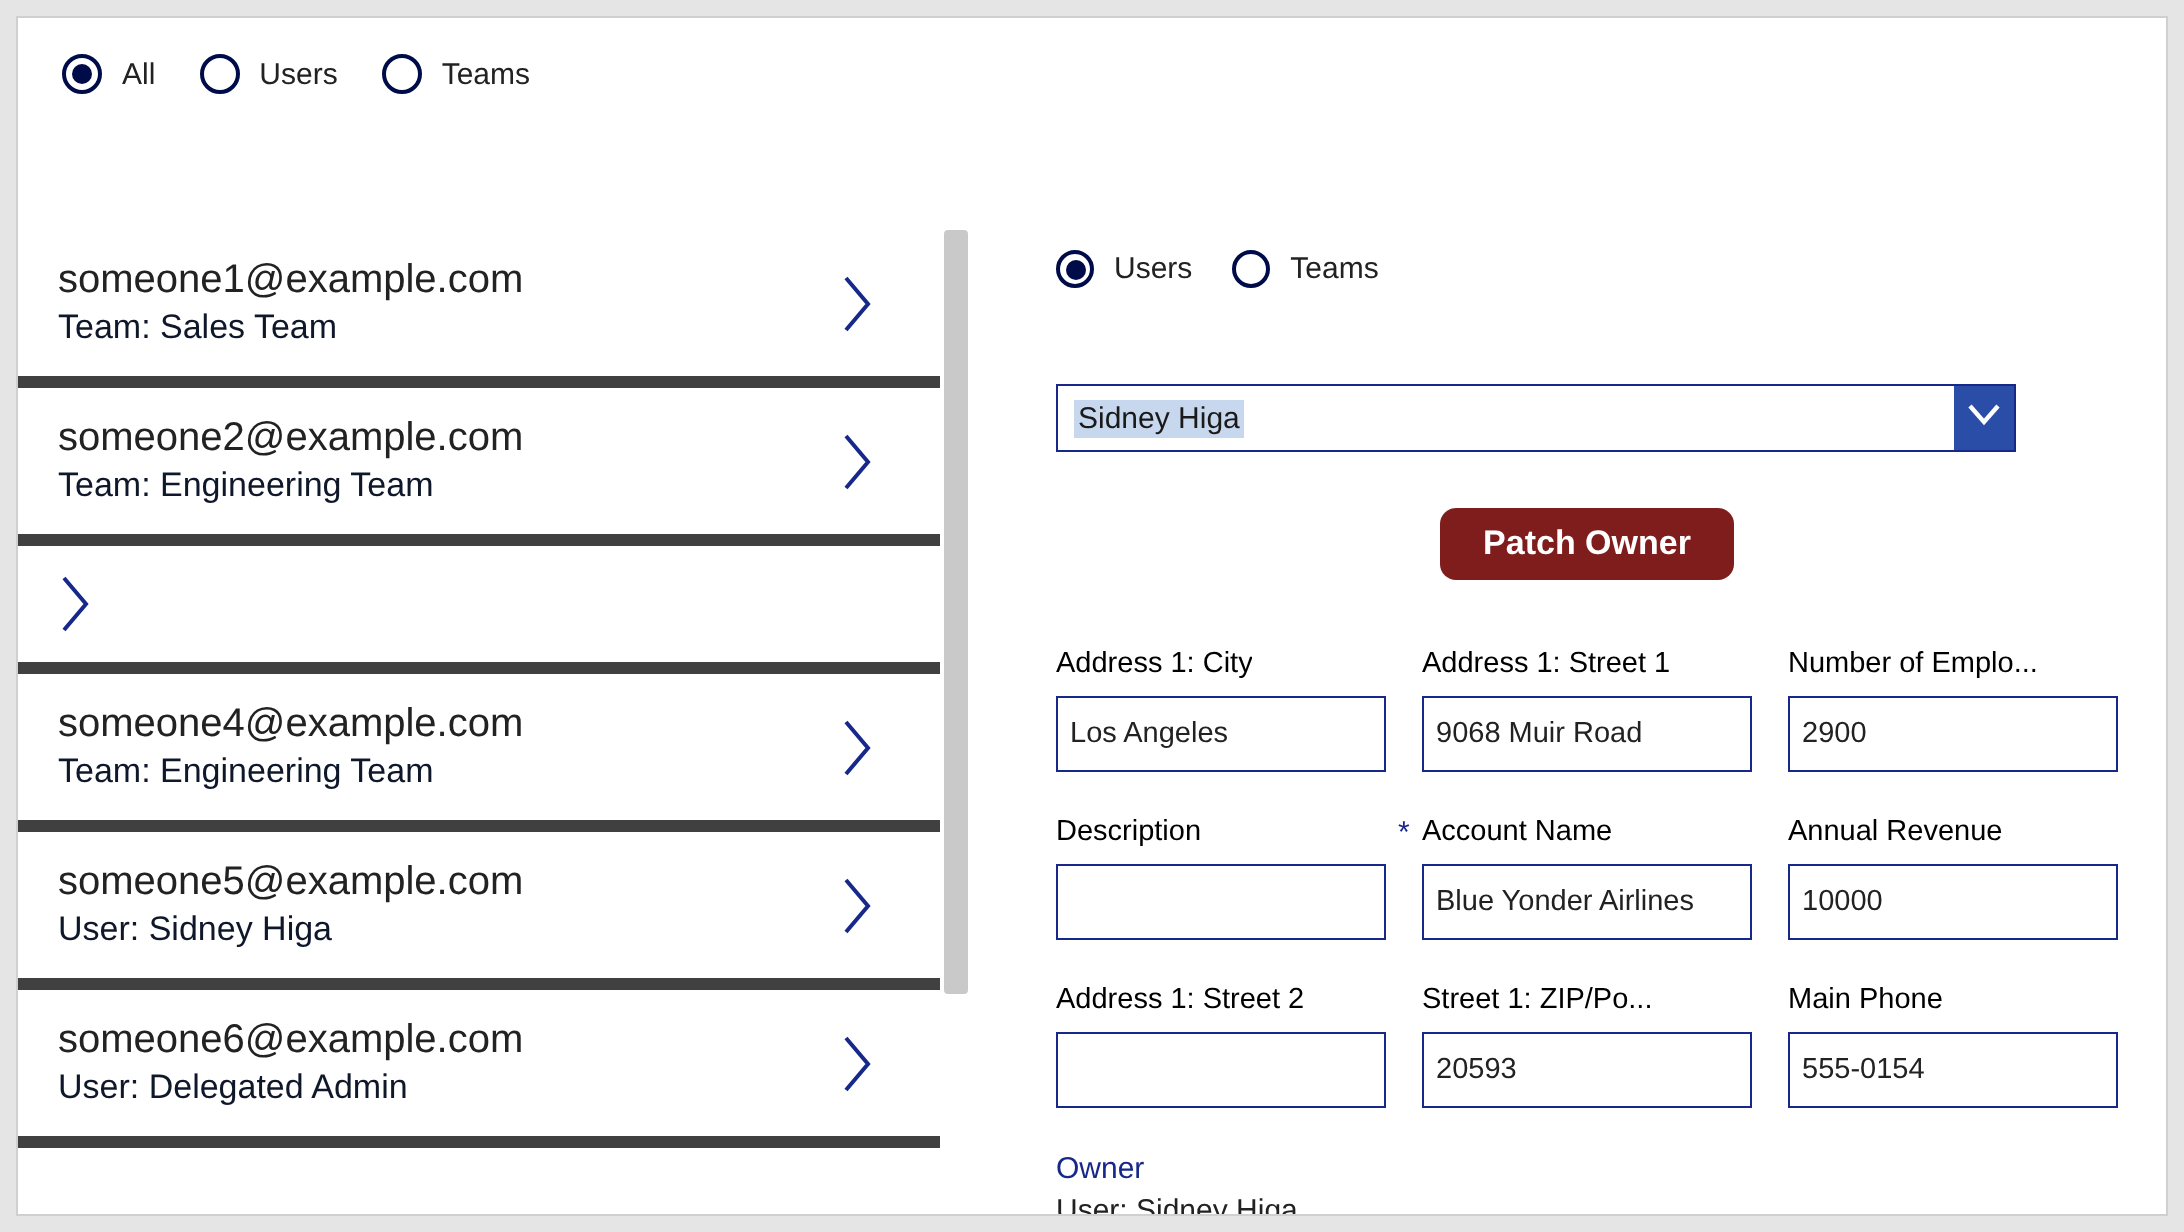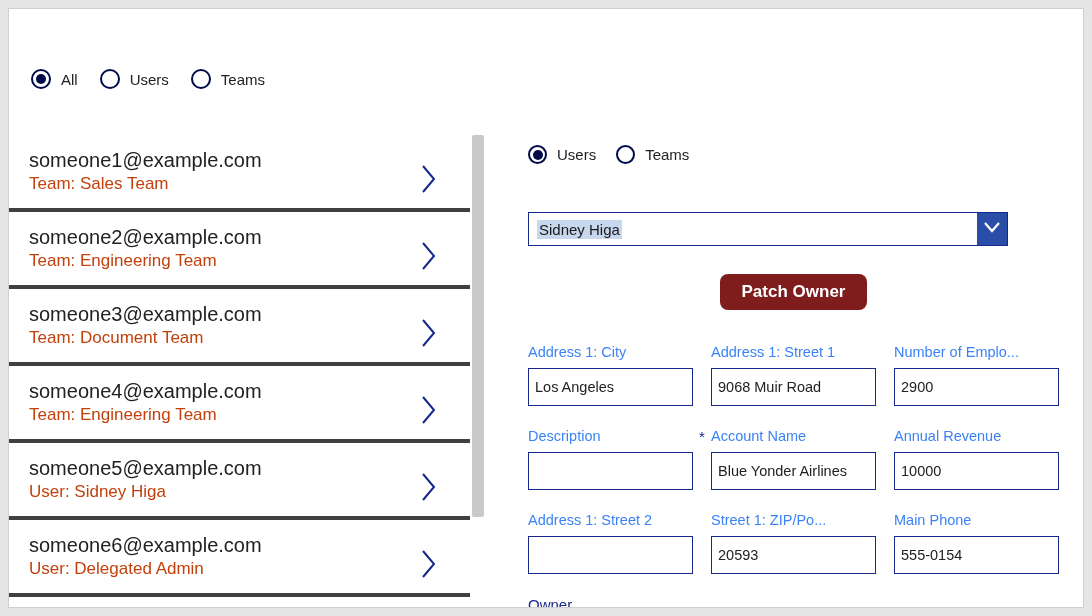--- a/index.html
+++ b/index.html
@@ -19,25 +19,24 @@
       width: 100%;
       height: 100%;
       border: 1px solid #d0d0d0;
       position: relative;
       overflow: hidden;
     }
 
     
     .filter-row {
       display: flex;
-      align-items: flex-end;
+      align-items: flex-start;
       gap: 22px;
       padding: 18px 16px 0 22px;
       height: 60px;
-      margin-top: 20px;
     }
     .radio-item {
       display: flex;
       align-items: center;
       gap: 10px;
       cursor: pointer;
     }
     .radio-circle {
       width: 20px;
       height: 20px;
@@ -75,39 +74,39 @@
     }
     .list-scroll {
       position: absolute;
       top: 46px;
       left: 0;
       right: 14px;
       bottom: 0;
       overflow: hidden;
     }
     .list-item {
-      border-bottom: 4px solid #404040;
+      border-bottom: 6px solid #404040;
       padding: 14px 32px 14px 20px;
       display: flex;
-      align-items: flex-end;
+      align-items: center;
       justify-content: space-between;
       cursor: pointer;
     }
     .list-item .texts {
       display: flex;
       flex-direction: column;
       gap: 2px;
     }
     .list-item .line1 {
       font-size: 20px;
       color: #222;
     }
     .list-item .line2 {
       font-size: 17px;
-      color: #c2410c;
+      color: #0f172a;
     }
     .chevron {
       width: 18px;
       height: 30px;
       flex-shrink: 0;
     }
     .chevron svg {
       width: 100%;
       height: 100%;
     }
@@ -198,21 +197,21 @@
       gap: 4px;
       height: 20px;
     }
     .field-req {
       color: #17288b;
       font-size: 15px;
       width: 8px;
       margin-left: -12px;
     }
     .field-label {
-      color: #3b82f6;
+      color: #000000;
       font-size: 14.5px;
       white-space: nowrap;
       overflow: hidden;
       text-overflow: ellipsis;
     }
     .field-input {
       border: 1.5px solid #17288b;
       height: 38px;
       padding: 4px 6px;
       font-size: 14.5px;
@@ -277,24 +276,20 @@
             <span class="line2">Team: Engineering Team</span>
           </div>
           <span class="chevron">
             <svg viewBox="0 0 18 30">
                 <path d="M3 2 L14 15 L3 28" fill="none" stroke="#17288b" stroke-width="2"></path>
               </svg>
           </span>
         </div>
 
         <div class="list-item">
-          <div class="texts">
-            <span class="line1">someone3@example.com</span>
-            <span class="line2">Team: Document Team</span>
-          </div>
           <span class="chevron">
             <svg viewBox="0 0 18 30">
                 <path d="M3 2 L14 15 L3 28" fill="none" stroke="#17288b" stroke-width="2"></path>
               </svg>
           </span>
         </div>
 
         <div class="list-item">
           <div class="texts">
             <span class="line1">someone4@example.com</span>

